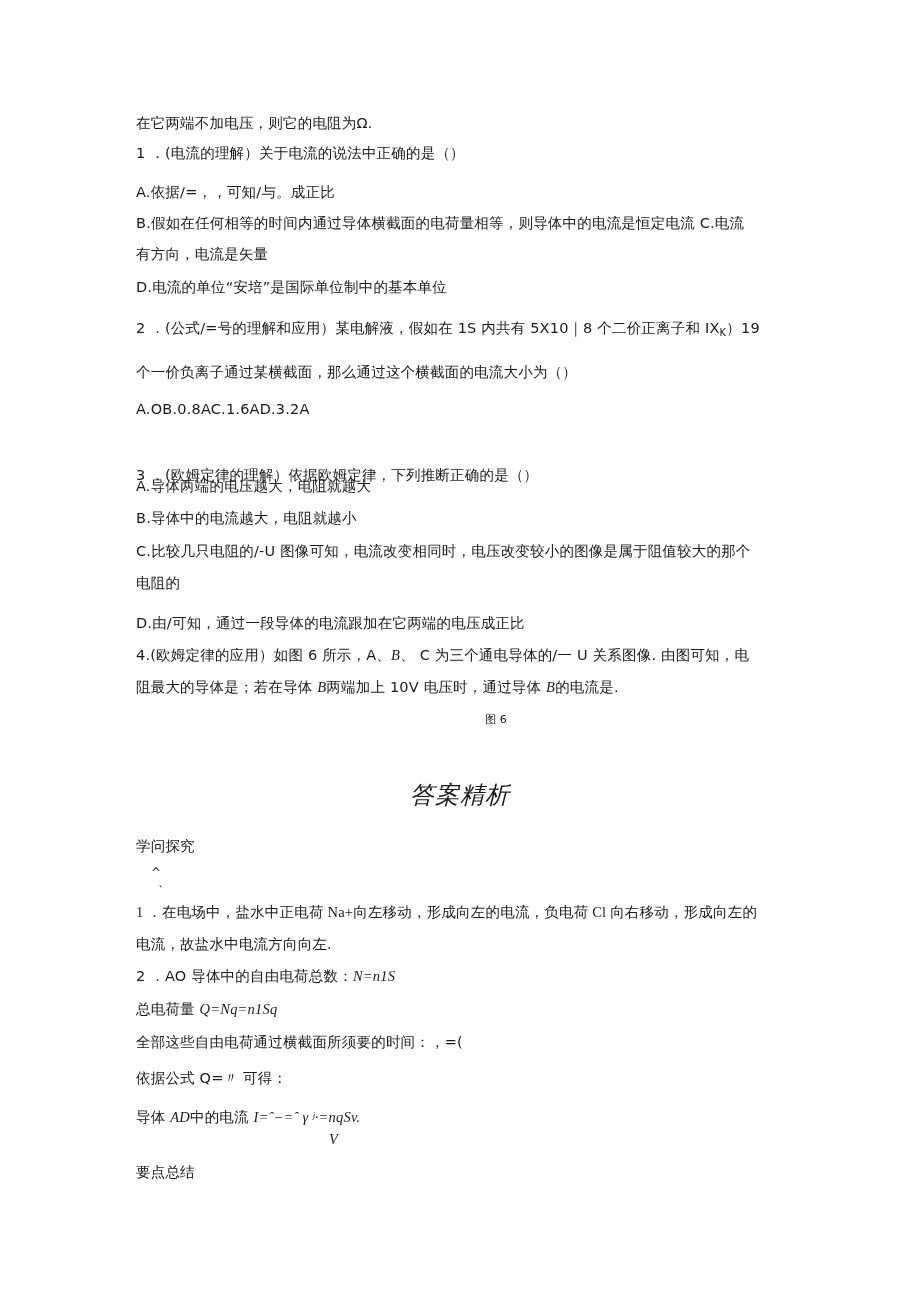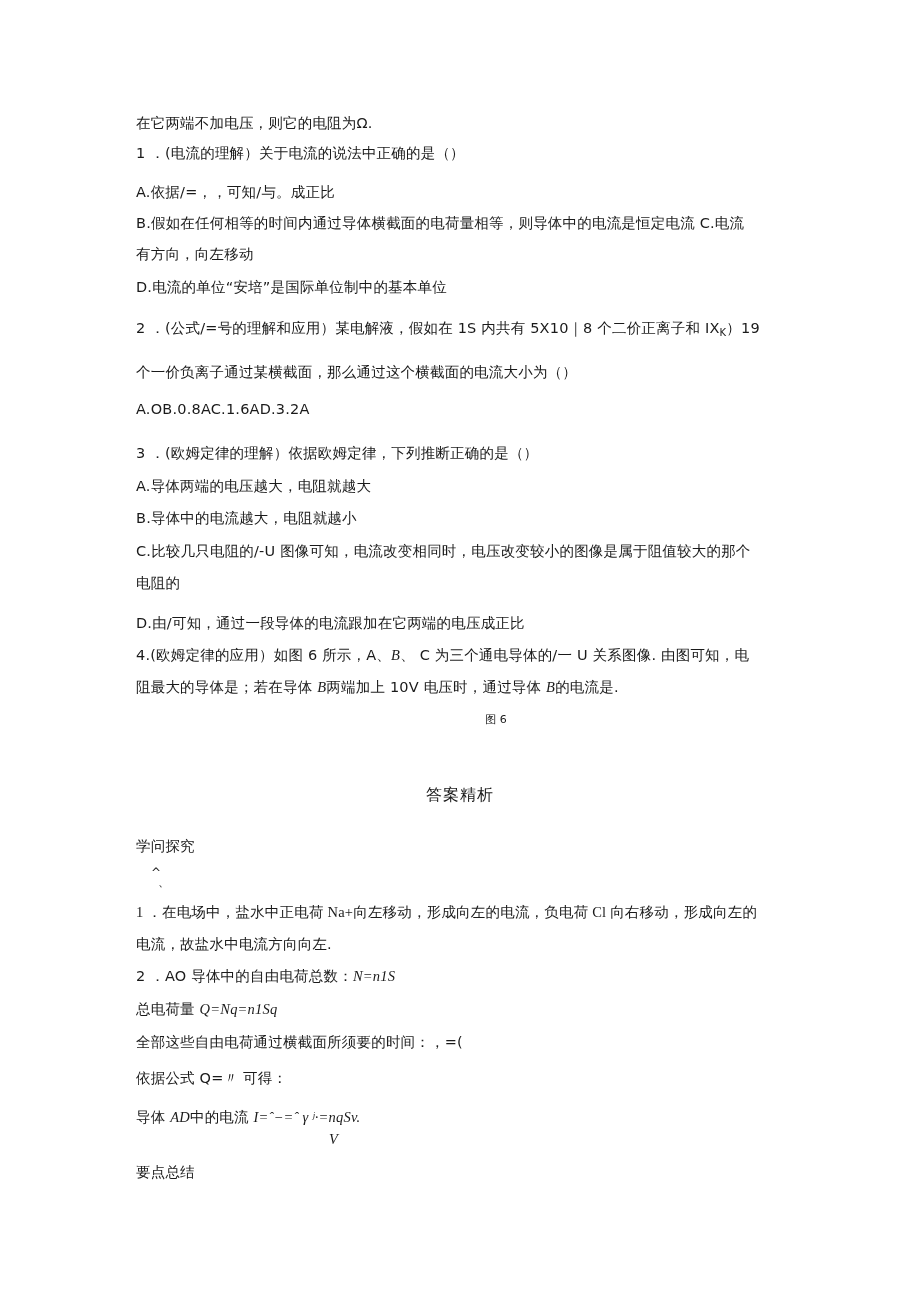--- a/index.html
+++ b/index.html
@@ -37,46 +37,47 @@
       width: 920px;
       text-align: center;
       white-space: nowrap;
     }
     .fig-caption {
       font-size: 11px;
       line-height: 20px;
       padding-left: 36px;
     }
     .section-title {
-      font-size: 16px;
+      font-size: 24px;
       line-height: 30px;
       letter-spacing: 1px;
+      font-style: italic;
     }
     .mark {
       font-size: 12px;
     }
   </style>
 </head>
 <body>
 
 <div class="line" style="top:113px;">在它两端不加电压，则它的电阻为Ω.</div>
 
 <div class="line" style="top:143px;">1 ．(电流的理解）关于电流的说法中正确的是（）</div>
 <div class="line" style="top:182px;text-align:right;">A.依据/=，，可知/与。成正比</div>
 <div class="line" style="top:213px;">B.假如在任何相等的时间内通过导体横截面的电荷量相等，则导体中的电流是恒定电流 C.电流</div>
-<div class="line" style="top:244px;">有方向，向左移动</div>
+<div class="line" style="top:244px;">有方向，电流是矢量</div>
 <div class="line" style="top:277px;">D.电流的单位“安培”是国际单位制中的基本单位</div>
 
 <div class="line" style="top:318px;">
   <span>2 ．(公式/=号的理解和应用）某电解液，假如在 1S 内共有 5X10｜8 个二价正离子和 IX</span><span class="sub">K</span><span>）19</span>
 </div>
 <div class="line" style="top:362px;">个一价负离子通过某横截面，那么通过这个横截面的电流大小为（）</div>
 <div class="line" style="top:399px;">A.OB.0.8AC.1.6AD.3.2A</div>
 
-<div class="line" style="top:443px;">3 ．(欧姆定律的理解）依据欧姆定律，下列推断正确的是（）</div>
+<div class="line" style="top:465px;">3 ．(欧姆定律的理解）依据欧姆定律，下列推断正确的是（）</div>
 <div class="line" style="top:476px;">A.导体两端的电压越大，电阻就越大</div>
 <div class="line" style="top:508px;">B.导体中的电流越大，电阻就越小</div>
 <div class="line" style="top:541px;">C.比较几只电阻的/-U 图像可知，电流改变相同时，电压改变较小的图像是属于阻值较大的那个</div>
 <div class="line" style="top:573px;">电阻的</div>
 <div class="line" style="top:613px;">D.由/可知，通过一段导体的电流跟加在它两端的电压成正比</div>
 
 <div class="line" style="top:645px;text-align:right;">
   <span>4.(欧姆定律的应用）如图 6 所示，A、</span><span class="it">B</span><span>、 C 为三个通电导体的/一 U 关系图像. 由图可知，电</span>
 </div>
 <div class="line" style="top:677px;">

